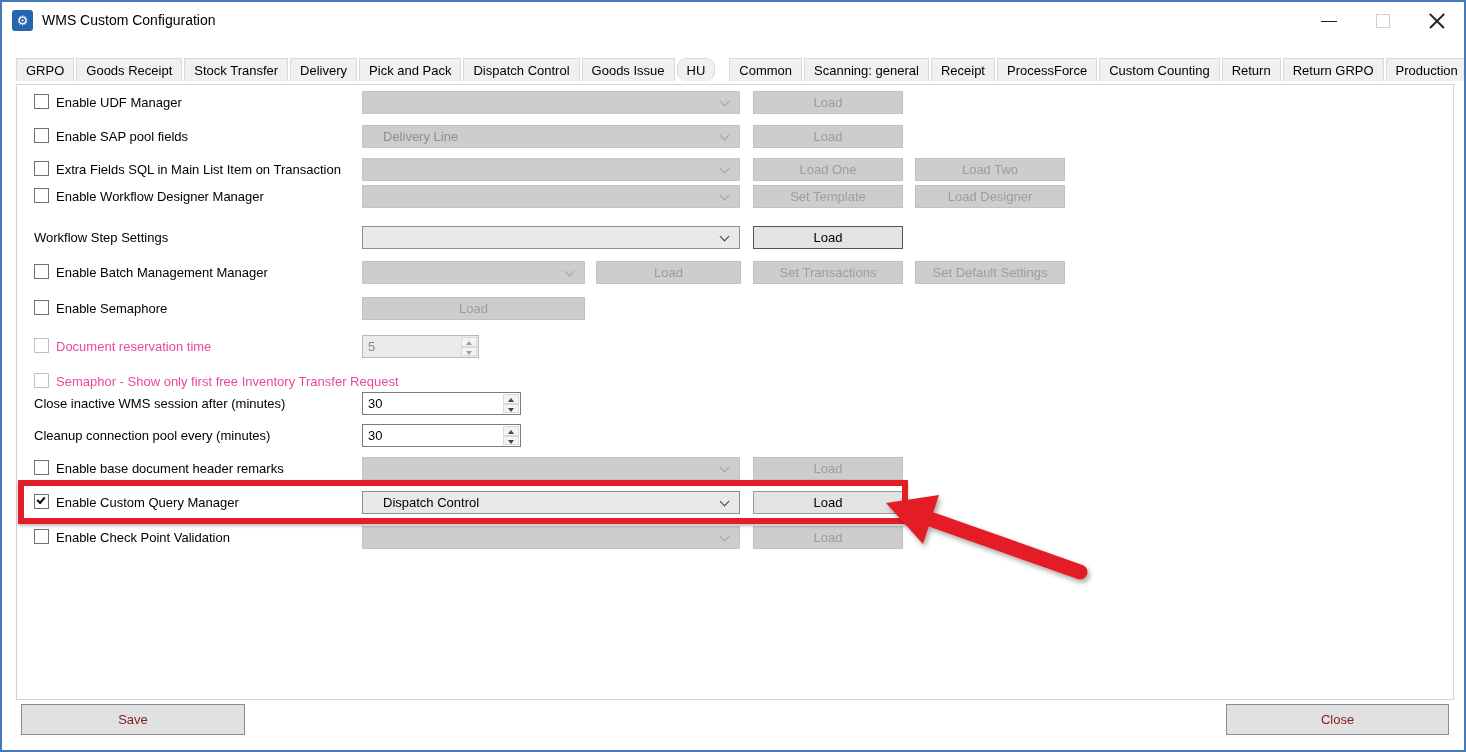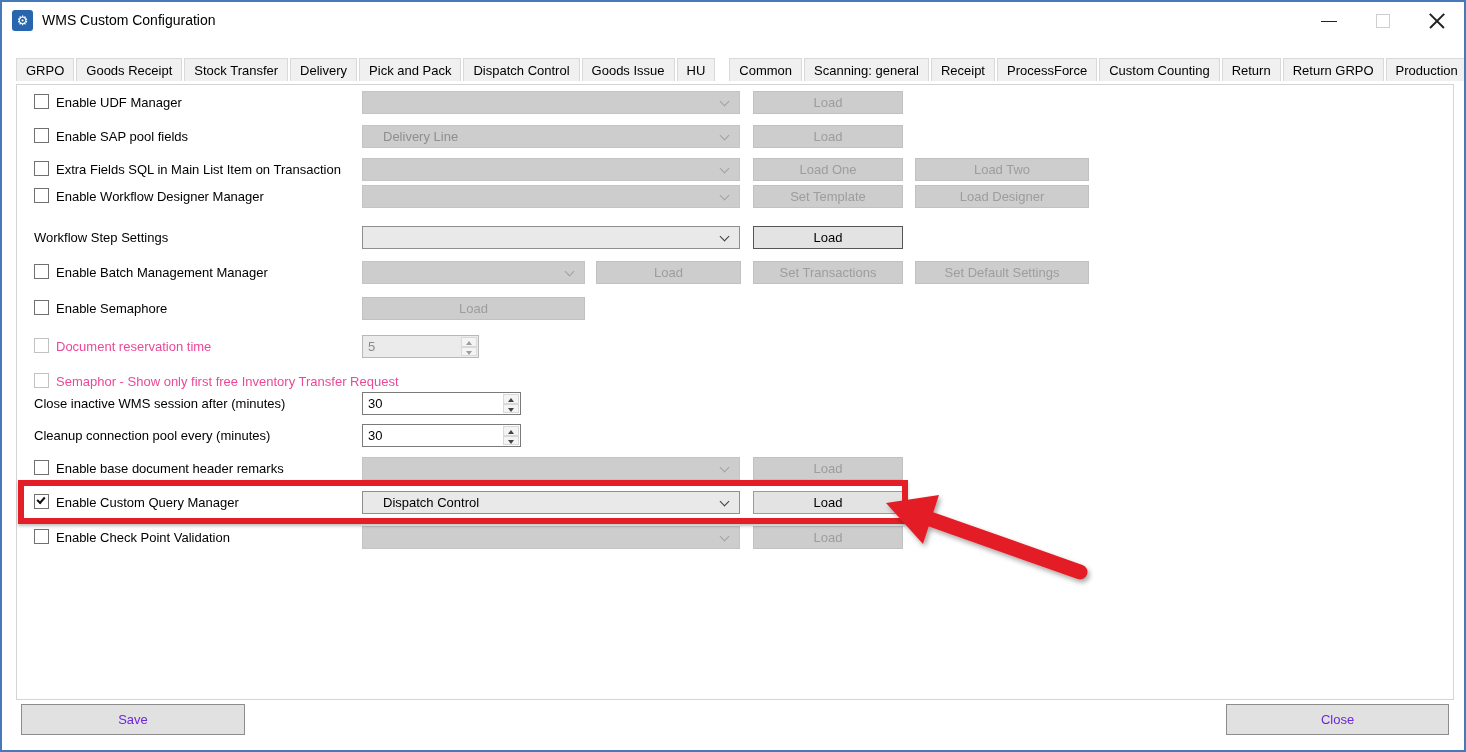--- a/index.html
+++ b/index.html
@@ -21,21 +21,21 @@
   .wb-min .glyph { position:absolute; left:17px; top:19px; width:16px; height:1px; background:#222; }
   .wb-max .glyph { position:absolute; left:17px; top:12px; width:14px; height:14px; border:1px solid #cfcfcf; }
   .wb-close .g1,.wb-close .g2 { position:absolute; left:15px; top:18px; width:20px; height:1.6px; background:#222; }
   .wb-close .g1 { transform:rotate(45deg);} .wb-close .g2 { transform:rotate(-45deg);}
   
   .tabstrip { position:absolute; left:14px; top:59px; right:10px; height:20px; display:flex; align-items:flex-end; }
   .tab {
     height:23px; padding:0 9px; display:flex; align-items:center; font-size:13px; color:#000;
     background:#f0f0f0; border:1px solid #d9d9d9; border-bottom:none; margin-right:2px; white-space:nowrap;
   }
-  .tab.gap { margin-right:14px; }
+  .tab.gap { margin-right:14px;border-radius:9px; }
   .tab.selected {
     height:27px; margin-top:-4px; background:#fff; border:1px solid #bfbfbf; border-bottom:none;
     position:relative; z-index:3; padding:0 11px;
   }
   
   .page {
     position:absolute; left:14px; top:82px; width:1438px; height:616px;
     background:#fff; border:1px solid #d4d4d4; z-index:1;
   }
   .row { position:absolute; left:0; right:0; height:24px; }
@@ -65,28 +65,28 @@
   .tri-up { position:absolute; left:4px; top:3px; width:0; height:0;
     border-left:3.5px solid transparent; border-right:3.5px solid transparent; border-bottom:4px solid #444; }
   .tri-down { position:absolute; left:4px; top:3px; width:0; height:0;
     border-left:3.5px solid transparent; border-right:3.5px solid transparent; border-top:4px solid #444; }
   .spin.disabled .tri-up { border-bottom-color:#9d9d9d; }
   .spin.disabled .tri-down { border-top-color:#9d9d9d; }
   
   .c-wide  { left:345px; width:378px; }
   .c-nar   { left:345px; width:223px; }
   .b1      { left:736px; width:150px; }
-  .b2      { left:898px; width:174px; }
+  .b2      { left:898px; width:150px; }
   .b-mid   { left:579px; width:145px; }
   .b-wide  { left:345px; width:223px; }
   .sp-sm   { left:345px; width:117px; }
   .sp-md   { left:345px; width:159px; }
   
   .footer-btn { position:absolute; top:702px; height:31px; background:#e1e1e1; border:1px solid #8c8c8c;
-    display:flex; align-items:center; justify-content:center; font-size:13px; color:#6d28d9; z-index:4; }
+    display:flex; align-items:center; justify-content:center; font-size:13px; color:#7f1d1d; z-index:4; }
   .save-btn { left:19px; width:224px; }
   .close-btn { left:1224px; width:223px; }
   
   .anno-rect { position:absolute; left:16px; top:478px; width:890px; height:44px;
     border:6px solid #e31e26; z-index:10; box-shadow:0 2px 3px rgba(0,0,0,0.25); }
   .anno-arrow { position:absolute; left:0; top:0; width:1466px; height:752px; z-index:11; pointer-events:none; }
 </style>
 </head>
 <body>
 

